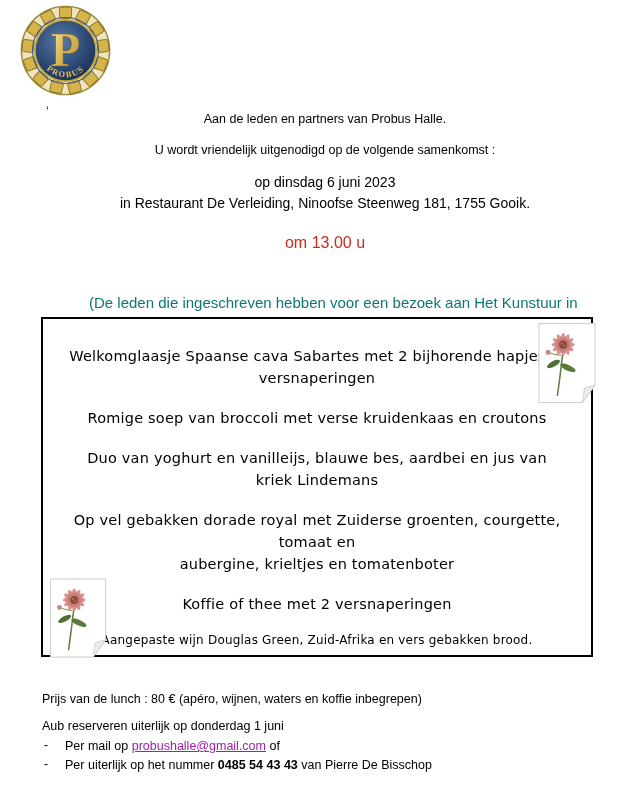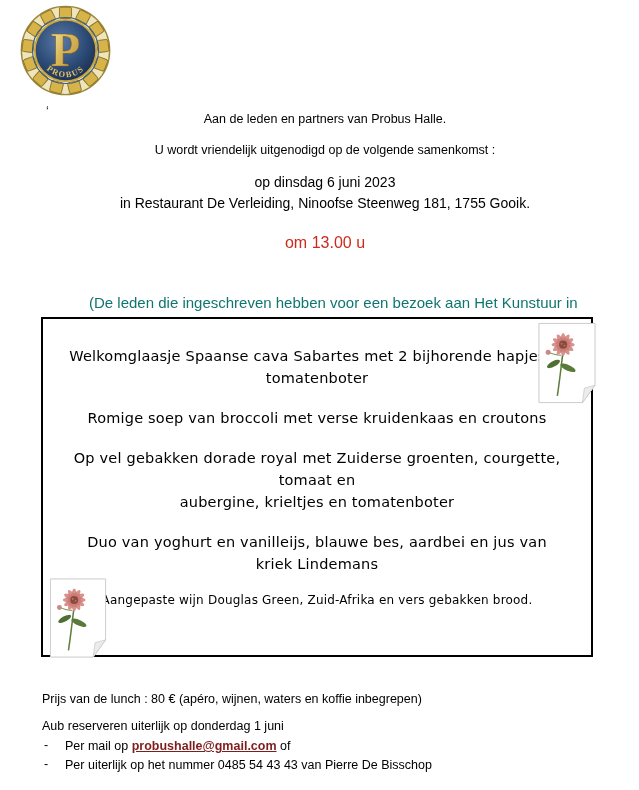--- a/index.html
+++ b/index.html
@@ -37,22 +37,22 @@
   .fl-tr { right:-5px; top:3px;    width:58px; height:82px; }
   .fl-bl { left:-2px;  bottom:-3px; width:74px; height:80px; }
 
   .f-line { position:absolute; left:42px; font-size:12.5px; }
   .f-price   { top:692px; }
   .f-reserve { top:719px; }
   .f-bullet  { padding-left:23px; }
   .f-mail    { top:739px; }
   .f-phone   { top:758px; }
   .dash { position:absolute; left:2px; top:-1px; }
-  .email { font-weight:bold; text-decoration:underline; color:#7f1d1d; }
-  .phone-num { font-weight:normal;text-align:center; }
+  .email { font-weight:normal; text-decoration:underline; color:#a21caf; }
+  .phone-num { font-weight:bold;text-align:center; }
 </style>
 </head>
 <body>
 
 <div class="page">
 
   <svg width="0" height="0" style="position:absolute" aria-hidden="true">
     <defs>
       <symbol id="flower-note" viewBox="0 0 60 84">
         <path d="M1,1 H59 V65 L46,83 H1 Z" fill="#ffffff" stroke="#c8c8c8" stroke-width="1"></path>
@@ -138,32 +138,35 @@
   <div class="menu-box">
     <svg class="flower fl-tr" viewBox="0 0 60 84">
         <use href="#flower-note"></use>
       </svg>
     <svg class="flower fl-bl" viewBox="0 0 60 84">
         <use href="#flower-note"></use>
       </svg>
 
     <p class="menu-item">
       <span>Welkomglaasje Spaanse cava Sabartes met 2 bijhorende hapjes of</span><br>
-      <span>tomatenboter</span>
+      <span>versnaperingen</span>
     </p>
     <p class="menu-item">
       <span>Romige soep van broccoli met verse kruidenkaas en croutons</span>
+    </p>
+    <p class="menu-item">
+      <span>Duo van yoghurt en vanilleijs, blauwe bes, aardbei en jus van</span><br>
+      <span>kriek Lindemans</span>
     </p>
     <p class="menu-item">
       <span>Op vel gebakken dorade royal met Zuiderse groenten, courgette, tomaat en</span><br>
       <span>aubergine, krieltjes en tomatenboter</span>
     </p>
     <p class="menu-item">
-      <span>Duo van yoghurt en vanilleijs, blauwe bes, aardbei en jus van</span><br>
-      <span>kriek Lindemans</span>
+      <span>Koffie of thee met 2 versnaperingen</span>
     </p>
     <p class="menu-wine">Aangepaste wijn Douglas Green, Zuid-Afrika en vers gebakken brood.</p>
   </div>
 
   <div class="f-line f-price">Prijs van de lunch : 80 €  (apéro, wijnen, waters en koffie inbegrepen)</div>
   <div class="f-line f-reserve">Aub reserveren uiterlijk op donderdag 1 juni</div>
 
   <div class="f-line f-bullet f-mail">
     <span class="dash">-</span>
     <span>Per mail op </span><a class="email" href="#">probushalle@gmail.com</a><span> of</span>

